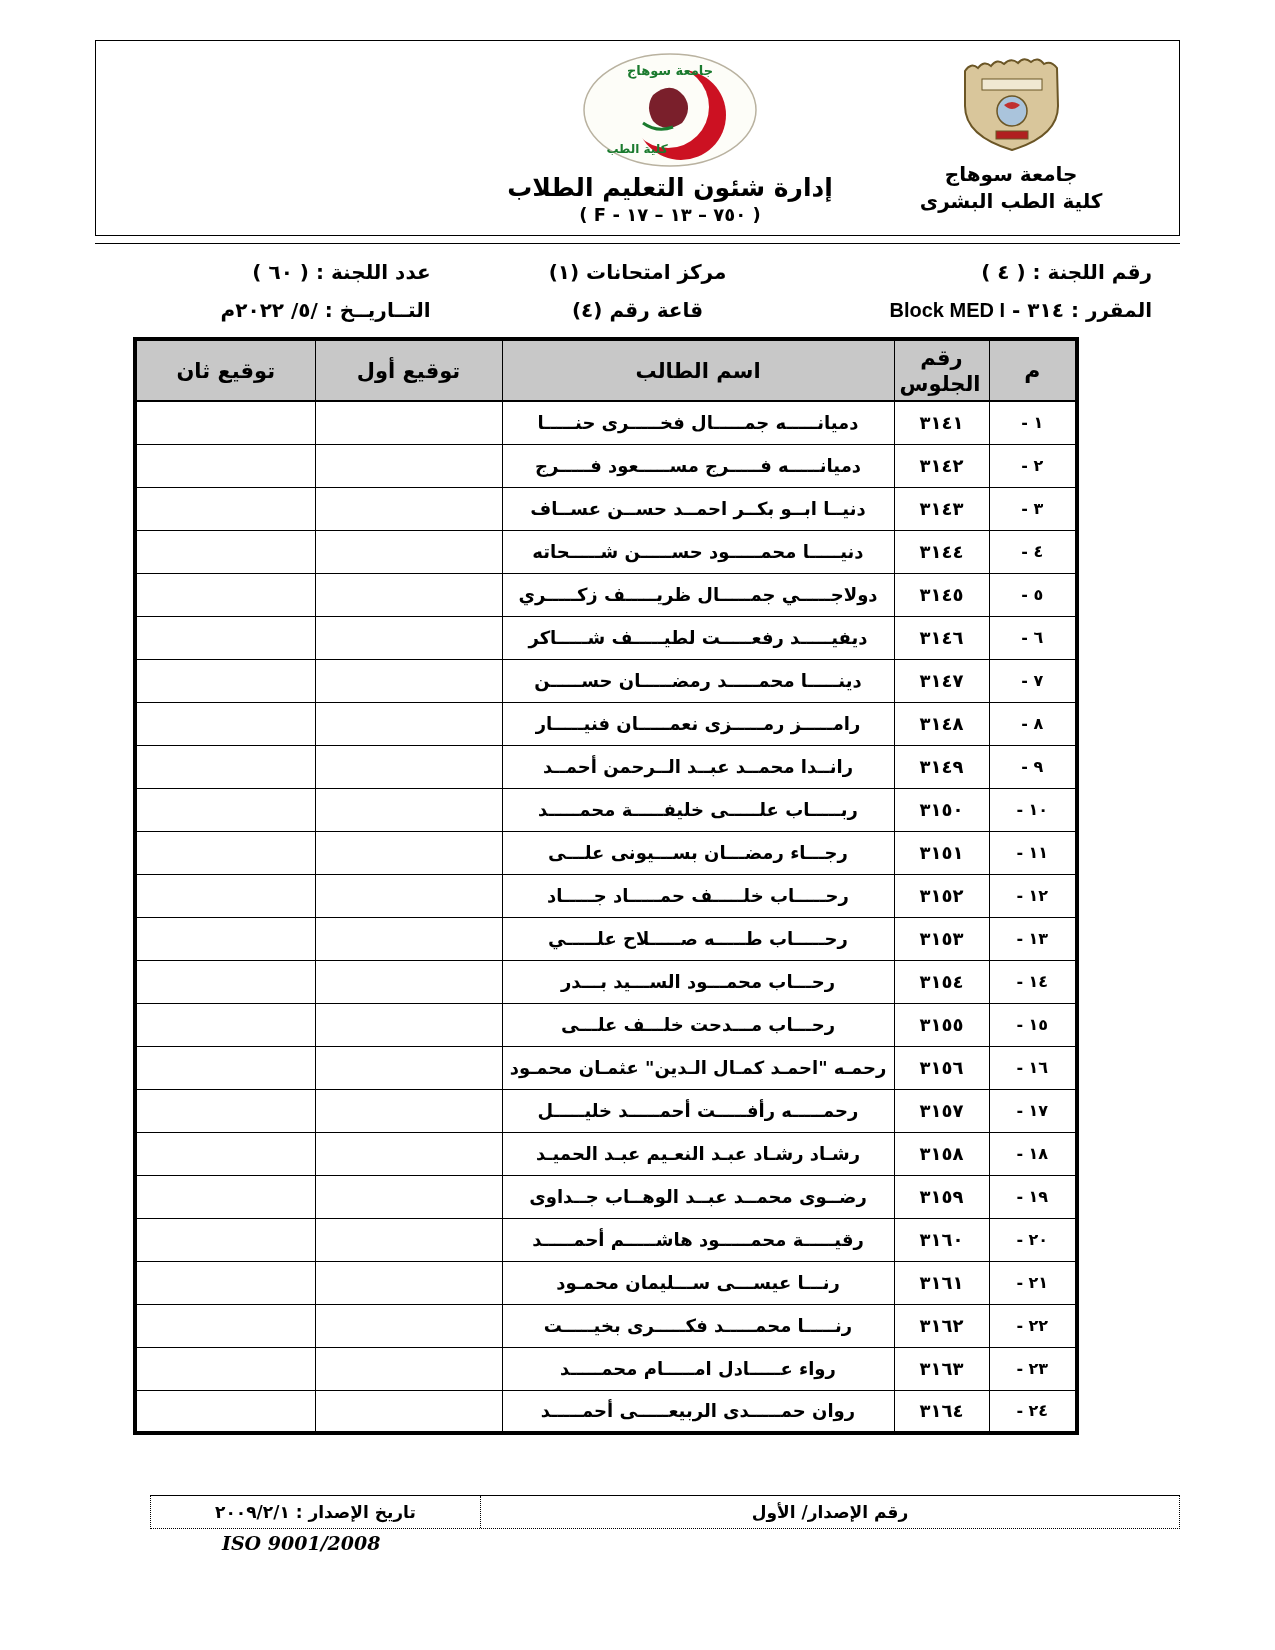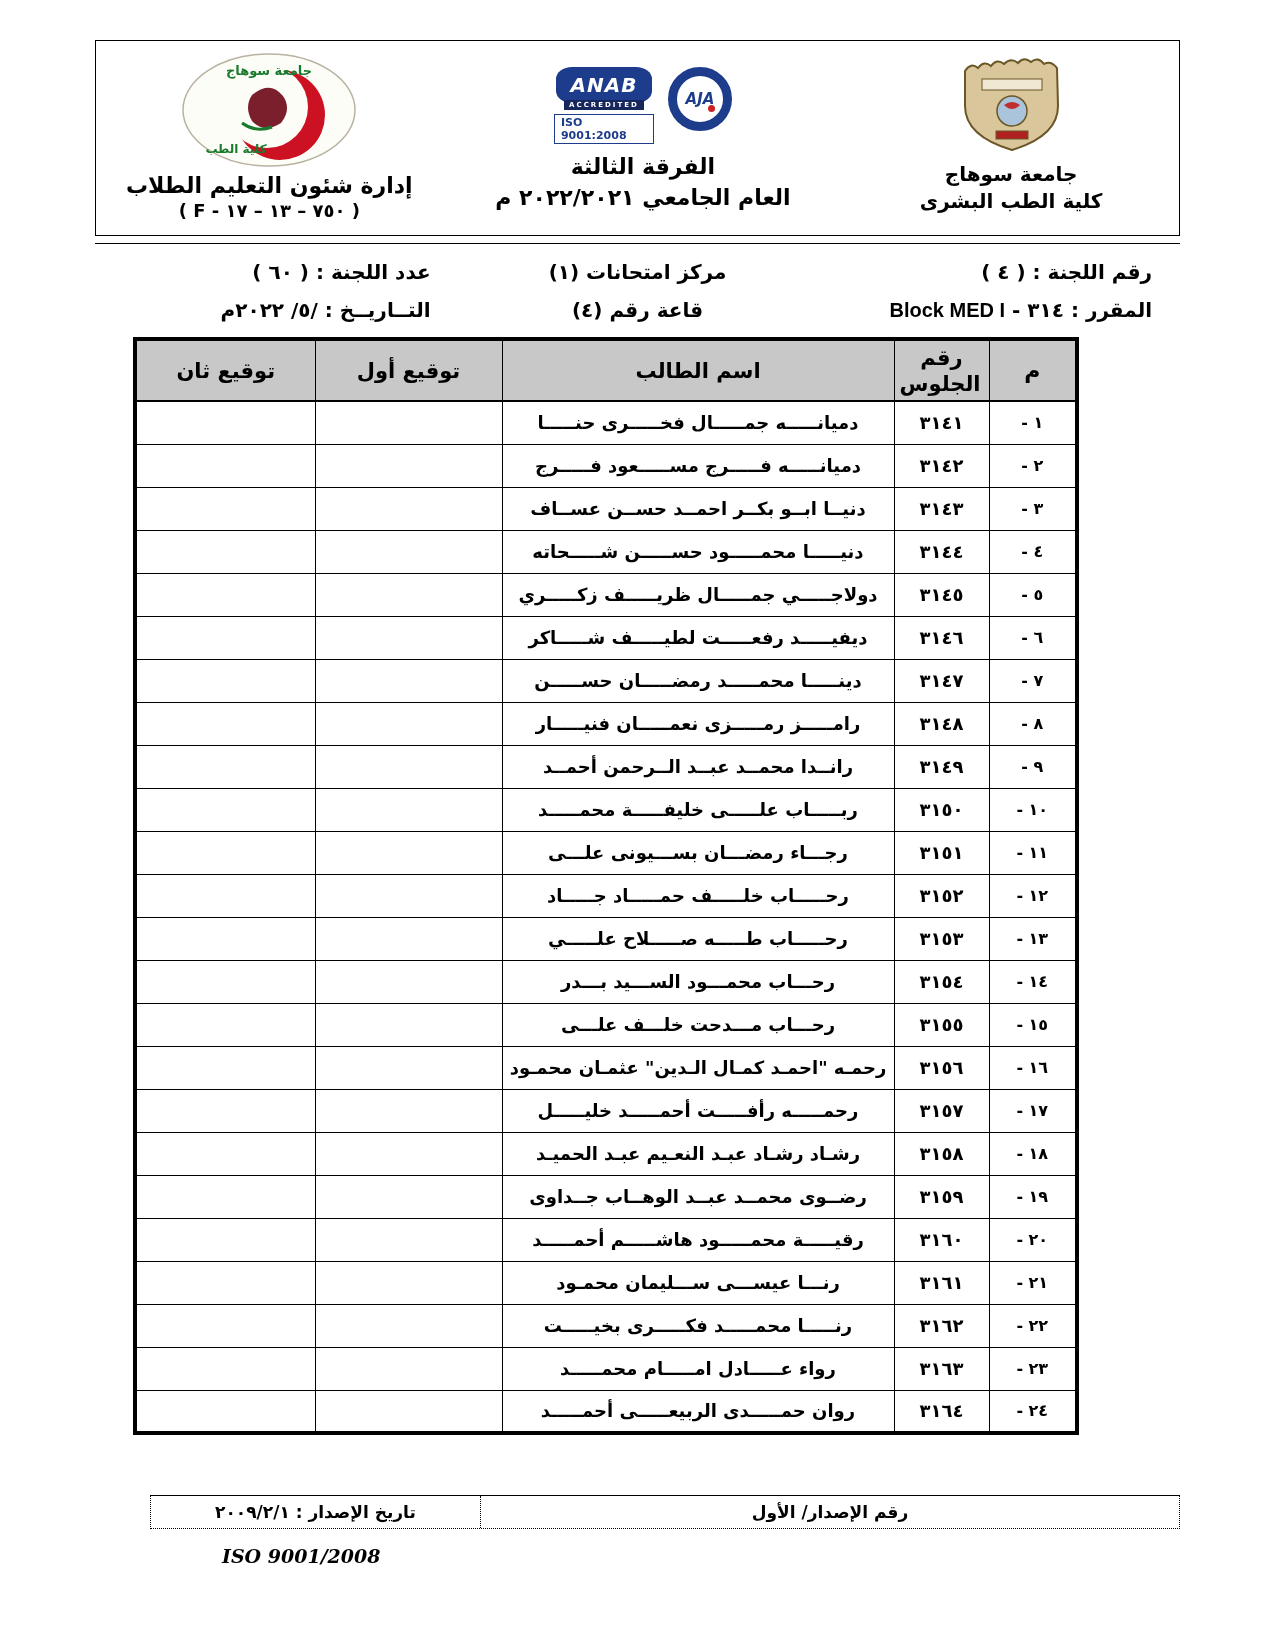--- a/index.html
+++ b/index.html
@@ -14,21 +14,21 @@
     direction:rtl; display:flex; height:196px;
     border:1px solid #000;
   }
   .h-col { display:flex; flex-direction:column; align-items:center; }
   .h-right  { width:31%; padding-top:16px; }
   .h-center { width:37%; padding-top:26px; }
   .h-left   { width:32%; padding-top:10px; }
   .uni-name { font-size:20px; line-height:27px; text-align:center; margin-top:6px; }
   .grade-title { font-size:22px; margin-top:10px; }
   .acad-year { font-size:22px; margin-top:6px; }
-  .dept-line { font-size:22px; margin-top:4px; }
+  .dept-line { font-size:25px; margin-top:4px; }
   .form-code { font-size:18px; direction:ltr; margin-top:2px; }
 
   .cert-row { display:flex; direction:ltr; align-items:flex-start; gap:14px; }
   .anab { display:flex; flex-direction:column; align-items:center; width:100px; }
   .anab-oval {
     background:#1e3c8c; color:#fff; border-radius:16px/12px;
     width:96px; height:36px; display:flex; align-items:center; justify-content:center;
     font-size:20px; font-style:italic; letter-spacing:1px;
   }
   .anab-accredited {
@@ -75,21 +75,21 @@
 
   
   .footer { margin-top:60px; }
   .footer-box {
     direction:rtl; display:flex; margin-left:55px; width:1030px; height:34px;
     border:1px dotted #000; border-top:1px solid #000; font-size:17px;
   }
   .f-issue { flex:1; display:flex; align-items:center; justify-content:center; }
   .f-date  { width:330px; border-right:1px dotted #000; display:flex; align-items:center; justify-content:center; }
   .iso {
-    direction:ltr; margin-left:127px; margin-top:16px; width:max-content;
+    direction:ltr; margin-left:127px; margin-top:3px; width:max-content;
     font-family:"DejaVu Serif", serif; font-style:italic; font-size:19px;
   }
 </style>
 </head>
 <body>
 
 <div class="page">
 
   <div class="header-frame">
 
@@ -100,37 +100,20 @@
         <circle cx="58" cy="54" r="15" fill="#aac4dc" stroke="#6b5626" stroke-width="1.5"></circle>
         <path d="M50 48 q8 -6 16 0 q-8 8 -16 0 z" fill="#c03030"></path>
         <rect x="42" y="74" width="32" height="8" fill="#b02020" stroke="#6b5626" stroke-width="1"></rect>
       </svg>
       <div class="uni-name">
         <div>جامعة سوهاج</div>
         <div>كلية الطب البشرى</div>
       </div>
     </div>
 
-    <div class="h-col h-center">
-      <div class="cert-row">
-        <div class="anab">
-          <div class="anab-oval">
-              <span>ANAB</span>
-            </div>
-          <div class="anab-accredited">ACCREDITED</div>
-          <div class="anab-iso">ISO 9001:2008</div>
-        </div>
-        <div class="aja">
-          <span class="aja-inner">AJA</span>
-          <span class="aja-dot"></span>
-        </div>
-      </div>
-      <div class="grade-title">الفرقة الثالثة</div>
-      <div class="acad-year">العام الجامعي ٢٠٢٢/٢٠٢١ م</div>
-    </div>
 
     <div class="h-col h-left">
       <svg width="178" height="118" viewBox="0 0 178 118">
         <ellipse cx="89" cy="59" rx="86" ry="56" fill="#fdfdf8" stroke="#b9b2a0" stroke-width="1.5"></ellipse>
         <circle cx="100" cy="64" r="45" fill="#cc1122"></circle>
         <circle cx="87" cy="56" r="41" fill="#fdfdf8"></circle>
         <path d="M72 44 q18 -15 31 1 q9 13 -2 27 q-17 11 -29 -2 q-8 -14 0 -26 z" fill="#7a1f2b"></path>
         <path d="M62 72 q14 10 30 4" stroke="#1a7a2e" stroke-width="3" fill="none"></path>
         <text x="89" y="24" text-anchor="middle" font-size="13" fill="#1a7a2e">جامعة سوهاج</text>
         <text x="56" y="102" text-anchor="middle" font-size="12" fill="#1a7a2e">كلية الطب</text>

